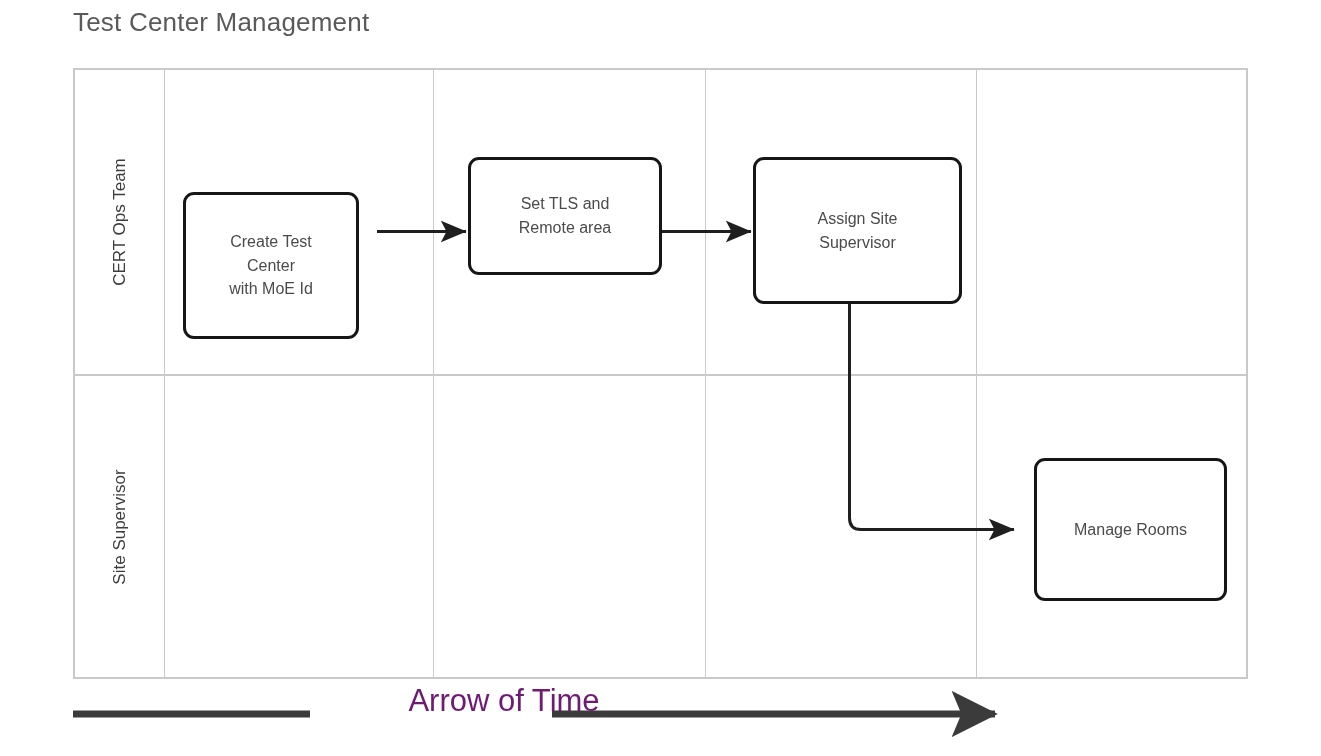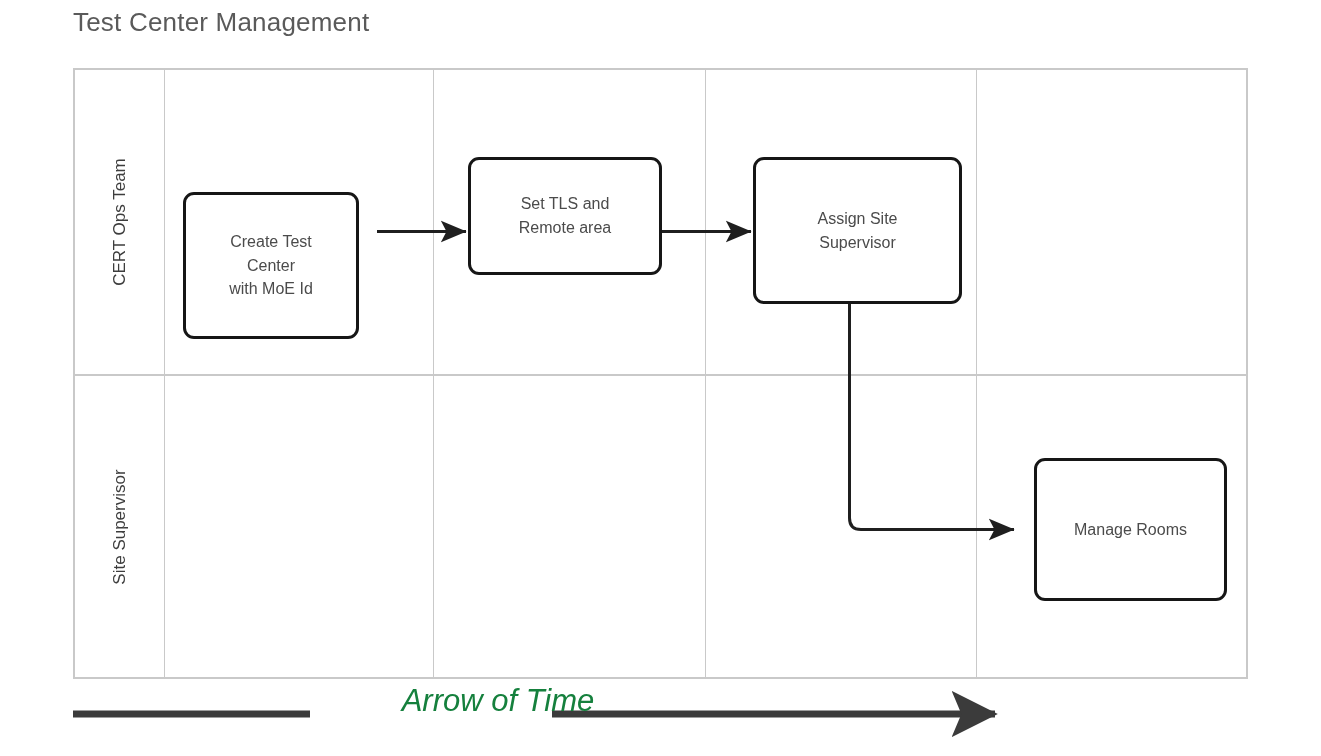--- a/index.html
+++ b/index.html
@@ -123,28 +123,27 @@
   
   .arrow-of-time {
     position: absolute;
     left: 60px;
     top: 683px;
     width: 1000px;
     height: 62px;
   }
   .aot-label {
     position: absolute;
-    left: 258px;
+    left: 264px;
     top: 0px;
     width: 360px;
     text-align: center;
     font-size: 31px;
-    color: #15803d;
+    color: #701a75;
     white-space: nowrap;
-    font-style: italic;
   }
 </style>
 </head>
 <body>
 
 <div id="canvas">
 
   <div class="page-title">Test Center Management</div>
 
   <div class="grid">

